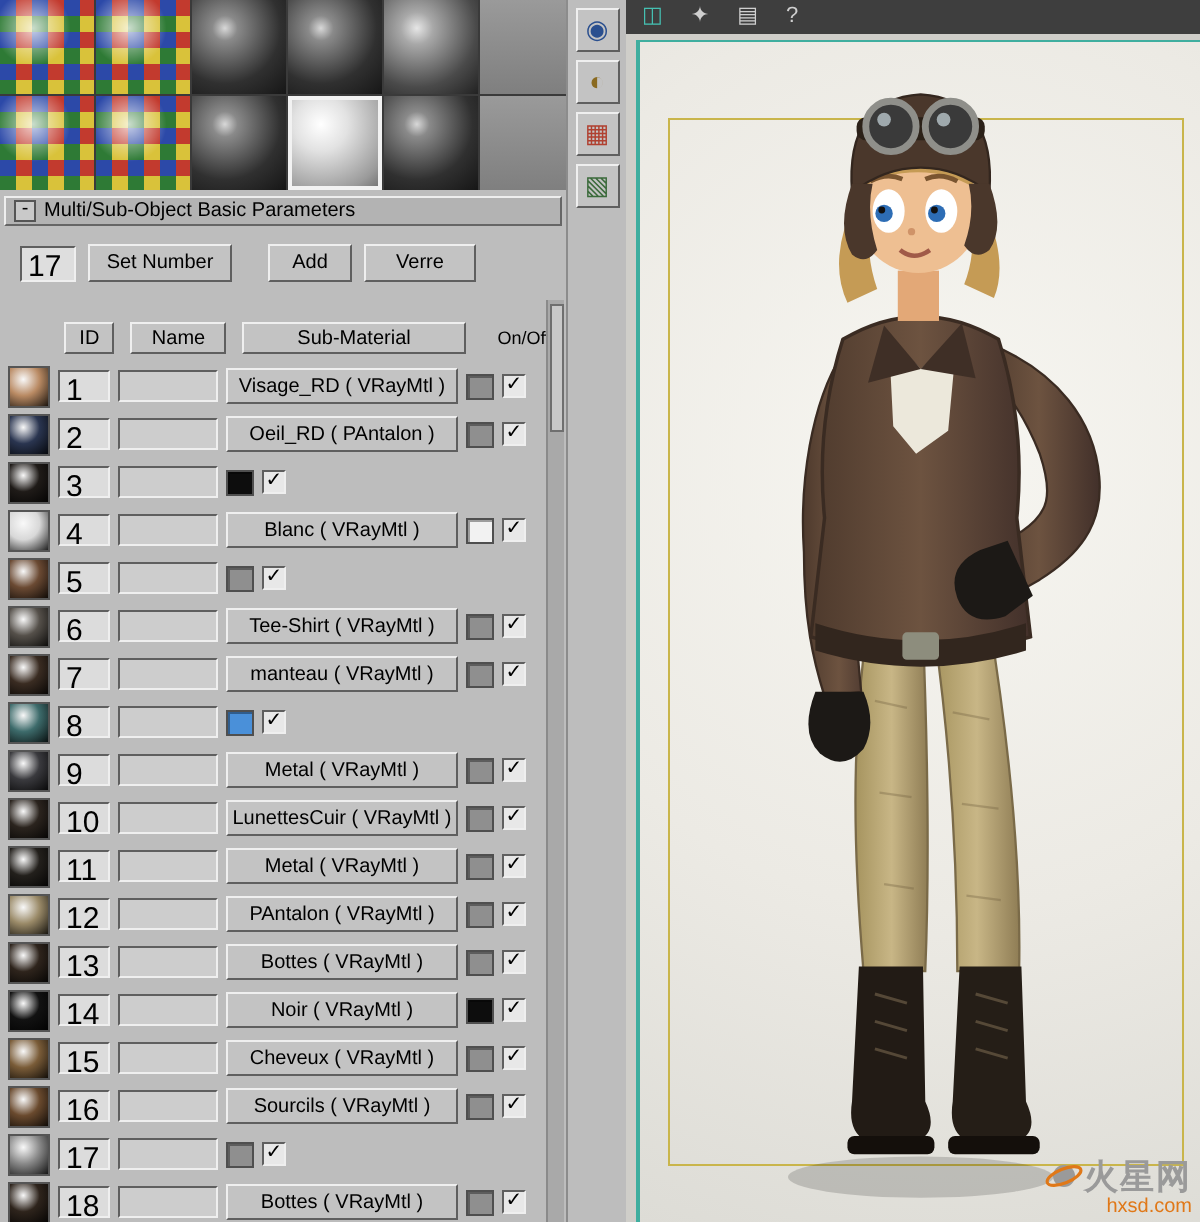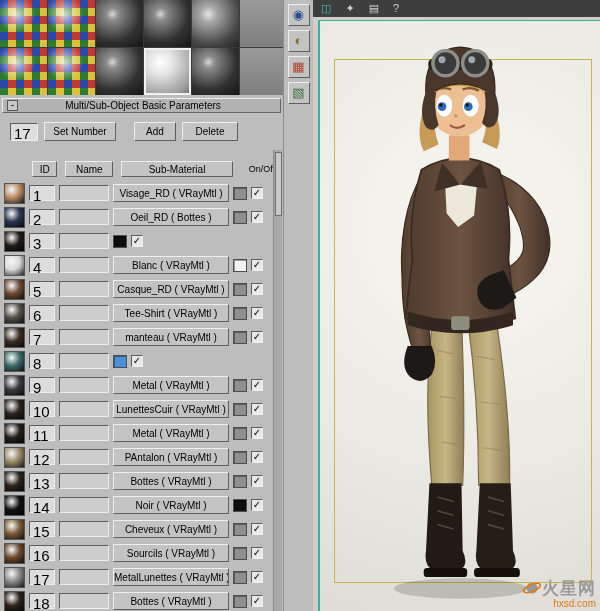--- a/index.html
+++ b/index.html
@@ -32,21 +32,21 @@
       conic-gradient(#c23a2e 0 90deg, #d9c23a 90deg 180deg, #2e7a35 180deg 270deg, #2c49a8 270deg 360deg);
       background-size:100% 100%, 16px 16px; }
   .slot.active { outline:2px solid #f2f2f2; outline-offset:-2px; }
 
   .rollout-head { margin:3px 2px 0 2px; height:15px; background:#b3b3b3;
     border-top:1px solid #eee; border-left:1px solid #eee;
     border-bottom:1px solid #666; border-right:1px solid #666;
     display:flex; align-items:center; font-size:10px; color:#000; }
   .collapse-box { width:11px; height:11px; margin:0 4px; background:#c9c9c9;
     border:1px solid #555; font-size:10px; line-height:8px; text-align:center; }
-  .rollout-title { flex:1; text-align:center; padding-right:16px; }
+  .rollout-title { flex:1; text-align:left; padding-right:16px; }
 
   .param-row { display:flex; align-items:center; margin:9px 0 0 10px; gap:6px; }
   .count-field { width:28px; height:18px; font-size:11px; text-align:left;
     padding:2px 3px; background:#dedede; }
   .btn { font-family:"Liberation Sans",sans-serif; font-size:10px; color:#000;
     height:19px; display:inline-flex; align-items:center; justify-content:center; cursor:default; }
   .btn.setnum { width:72px; margin-right:12px; }
   .btn.add { width:42px; }
   .btn.del { width:56px; }
 
@@ -122,21 +122,21 @@
 
   <div class="rollout-head">
     <div class="collapse-box">-</div>
     <div class="rollout-title">Multi/Sub-Object Basic Parameters</div>
   </div>
 
   <div class="param-row">
     <div class="count-field sunken field">17</div>
     <button class="btn setnum raised">Set Number</button>
     <button class="btn add raised">Add</button>
-    <button class="btn del raised">Delete</button>
+    <button class="btn del raised">Verre</button>
   </div>
 
   <div class="cols-row">
     <div class="col-spacer"></div>
     <button class="btn col-id raised">ID</button>
     <button class="btn col-name raised">Name</button>
     <button class="btn col-sub raised">Sub-Material</button>
     <div class="col-onoff">On/Off</div>
   </div>
 
@@ -146,21 +146,21 @@
     <div class="field id sunken">1</div>
     <div class="field name sunken"></div>
     <button class="subbtn raised">Visage_RD  ( VRayMtl )</button>
     <div class="swatch" style="background: rgb(143, 143, 143);"></div>
     <div class="check sunken">✓</div>
   </div>
       <div class="mat-row">
     <div class="thumb" style="background: radial-gradient(circle at 35% 30%, rgba(255, 255, 255, 0.9), rgb(42, 53, 80) 45%, rgb(0, 0, 0) 110%);"></div>
     <div class="field id sunken">2</div>
     <div class="field name sunken"></div>
-    <button class="subbtn raised">Oeil_RD  ( Bottes )</button>
+    <button class="subbtn raised">Oeil_RD  ( PAntalon )</button>
     <div class="swatch" style="background: rgb(143, 143, 143);"></div>
     <div class="check sunken">✓</div>
   </div>
       <div class="mat-row">
     <div class="thumb" style="background: radial-gradient(circle at 35% 30%, rgba(255, 255, 255, 0.9), rgb(31, 27, 24) 45%, rgb(0, 0, 0) 110%);"></div>
     <div class="field id sunken">3</div>
     <div class="field name sunken"></div>
     <div class="swatch" style="background: rgb(13, 13, 13);"></div>
     <div class="check sunken">✓</div>
   </div>
@@ -169,21 +169,20 @@
     <div class="field id sunken">4</div>
     <div class="field name sunken"></div>
     <button class="subbtn raised">Blanc  ( VRayMtl )</button>
     <div class="swatch" style="background: rgb(242, 242, 242);"></div>
     <div class="check sunken">✓</div>
   </div>
       <div class="mat-row">
     <div class="thumb" style="background: radial-gradient(circle at 35% 30%, rgba(255, 255, 255, 0.9), rgb(107, 74, 51) 45%, rgb(0, 0, 0) 110%);"></div>
     <div class="field id sunken">5</div>
     <div class="field name sunken"></div>
-    <button class="subbtn raised">Casque_RD  ( VRayMtl )</button>
     <div class="swatch" style="background: rgb(143, 143, 143);"></div>
     <div class="check sunken">✓</div>
   </div>
       <div class="mat-row">
     <div class="thumb" style="background: radial-gradient(circle at 35% 30%, rgba(255, 255, 255, 0.9), rgb(85, 80, 74) 45%, rgb(0, 0, 0) 110%);"></div>
     <div class="field id sunken">6</div>
     <div class="field name sunken"></div>
     <button class="subbtn raised">Tee-Shirt  ( VRayMtl )</button>
     <div class="swatch" style="background: rgb(143, 143, 143);"></div>
     <div class="check sunken">✓</div>
@@ -264,21 +263,20 @@
     <div class="field id sunken">16</div>
     <div class="field name sunken"></div>
     <button class="subbtn raised">Sourcils  ( VRayMtl )</button>
     <div class="swatch" style="background: rgb(143, 143, 143);"></div>
     <div class="check sunken">✓</div>
   </div>
       <div class="mat-row">
     <div class="thumb" style="background: radial-gradient(circle at 35% 30%, rgba(255, 255, 255, 0.9), rgb(138, 138, 138) 45%, rgb(0, 0, 0) 110%);"></div>
     <div class="field id sunken">17</div>
     <div class="field name sunken"></div>
-    <button class="subbtn raised">MetalLunettes  ( VRayMtl )</button>
     <div class="swatch" style="background: rgb(143, 143, 143);"></div>
     <div class="check sunken">✓</div>
   </div>
       <div class="mat-row">
     <div class="thumb" style="background: radial-gradient(circle at 35% 30%, rgba(255, 255, 255, 0.9), rgb(46, 36, 28) 45%, rgb(0, 0, 0) 110%);"></div>
     <div class="field id sunken">18</div>
     <div class="field name sunken"></div>
     <button class="subbtn raised">Bottes  ( VRayMtl )</button>
     <div class="swatch" style="background: rgb(143, 143, 143);"></div>
     <div class="check sunken">✓</div>

